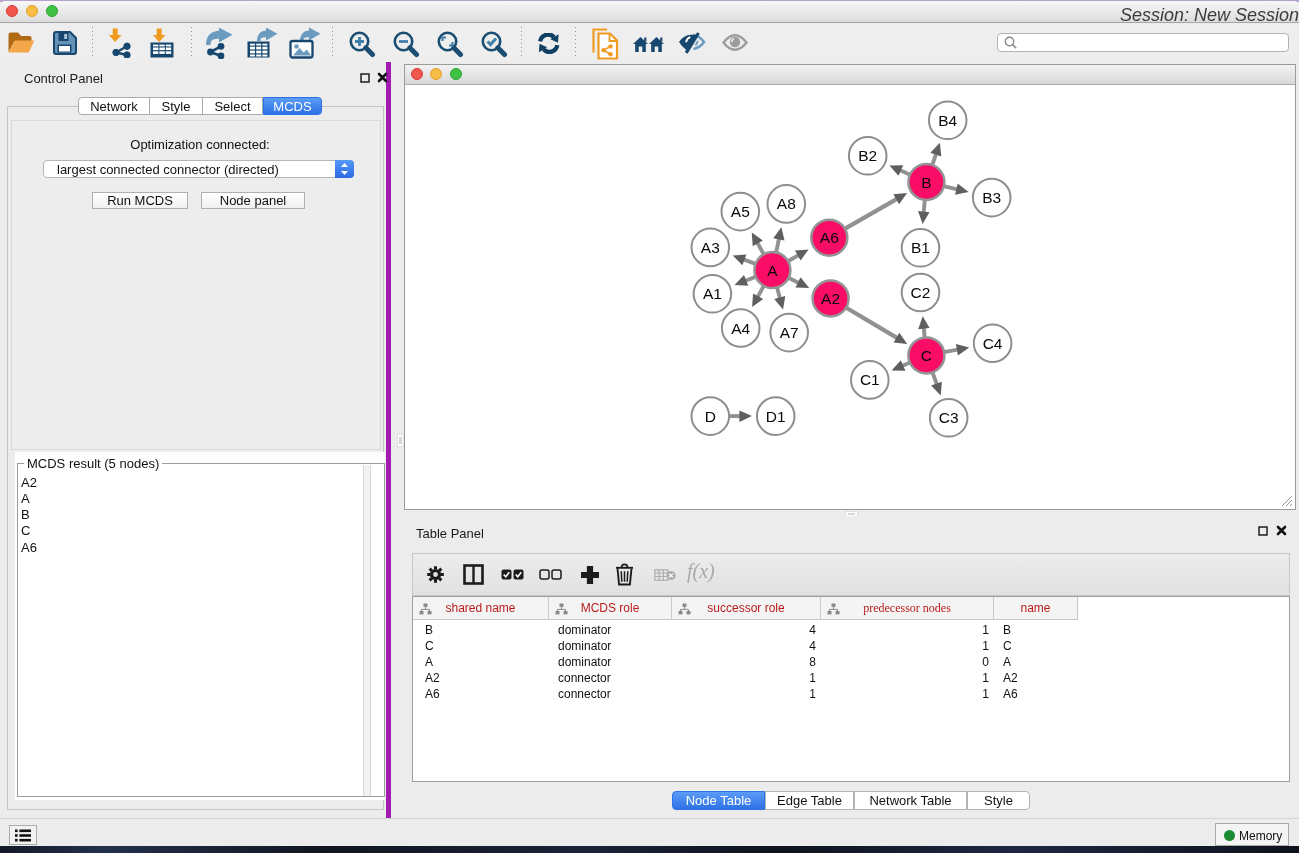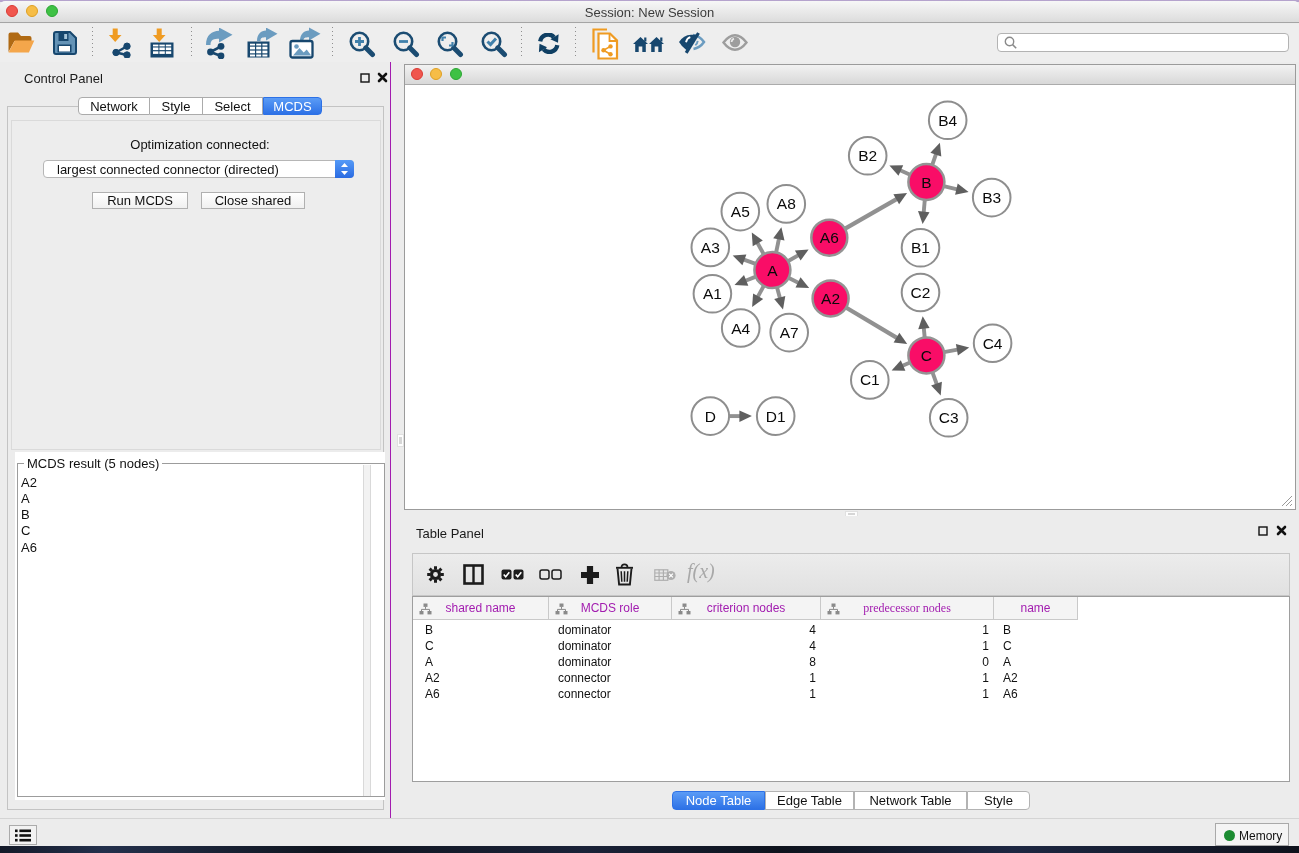--- a/index.html
+++ b/index.html
@@ -10,36 +10,36 @@
 
 #desktop-top { left:0; top:0; width:1299px; height:2px; background:#b5a3cd; }
 #titlebar { left:0; top:1px; width:1299px; height:22px;
   background:linear-gradient(#f7f7f7,#dcdcdc); border-bottom:1px solid #a5a5a5;
   border-radius:5px 5px 0 0; }
 .tl { position:absolute; border-radius:50%; }
 #titlebar .tl { top:4px; width:12px; height:12px; }
 #titlebar .t1 { left:6px;  background:#f0564e; border:1px solid #da3b34; }
 #titlebar .t2 { left:26px; background:#f6bd47; border:1px solid #dfa023; }
 #titlebar .t3 { left:46px; background:#3fc145; border:1px solid #2ba633; }
-.ttext { position:absolute; left:0; right:0; text-align:center;
-  font-size:13px; color:#3c3c3c; }
+.ttext { position:absolute; left:0; right:0; text-align:right;
+  font-size:18px; color:#3c3c3c;font-style:italic; }
 #titlebar .ttext { top:4px; }
 
 
 #toolbar { left:0; top:24px; width:1299px; height:38px; background:#eeeeee; }
 .tb-sep { position:absolute; top:3px; height:31px; width:1px;
   background-image:linear-gradient(#8f8f8f 22%, transparent 22%);
   background-size:1px 4px; }
 .ticon { position:absolute; }
 #searchbox { position:absolute; left:997px; top:9px; width:292px; height:19px;
   background:#fff; border:1px solid #b3b3b3; border-radius:4px; }
 
 
 #cpanel { left:0; top:62px; width:391px; height:756px; background:#ececec;
-  border-right:1px solid #a21caf; }
+  border-right:5px solid #a21caf; }
 .ptitle { position:absolute; font-size:13px; color:#1a1a1a; }
 
 
 .tab { position:absolute; top:35px; height:18px; background:#ffffff;
   border:1px solid #ababab; font-size:13px; color:#111;
   display:flex; align-items:center; justify-content:center; z-index:3; }
 .tabsel { background:linear-gradient(#5b9cf6,#2d71e6); color:#fff; border:1px solid #2d71e6; }
 
 #cp-box { position:absolute; left:7px; top:44px; width:377px; height:704px;
   border:1px solid #c3c3c3; background:#ececec; }
@@ -78,21 +78,21 @@
 #nw-title .ttext { top:3px; color:#222; }
 #graph { position:absolute; left:0; top:20px; width:890px; height:424px; }
 
 
 #tpanel { left:392px; top:516px; width:907px; height:302px; background:#ececec; }
 #tp-toolbar { position:absolute; left:20px; top:37px; width:878px; height:43px;
   background:linear-gradient(#ececec,#e1e1e1); border:1px solid #c6c6c6; }
 #tp-table { position:absolute; left:20px; top:80px; width:878px; height:186px;
   background:#fff; border:1px solid #9e9e9e; }
 .th { position:absolute; top:0; height:23px; background:#f4f4f4;
-  border-right:1px solid #c9c9c9; border-bottom:1px solid #c9c9c9; font-size:12px; color:#a21caf; }
+  border-right:1px solid #c9c9c9; border-bottom:1px solid #c9c9c9; font-size:12px; color:#b91c1c; }
 .th span { position:absolute; left:0; right:0; top:4px; text-align:center; }
 .td { position:absolute; font-size:12px; color:#111; height:16px; line-height:16px; }
 
 .btab { position:absolute; top:275px; height:19px; background:#fff; border:1px solid #b3b3b3;
   font-size:13px; color:#111; display:flex; align-items:center; justify-content:center; }
 
 
 #statusbar { left:0; top:818px; width:1299px; height:28px; background:#ececec;
   border-top:1px solid #d4d4d4; }
 #listbtn { position:absolute; left:9px; top:6px; width:28px; height:20px;
@@ -293,21 +293,21 @@
   <div id="cp-select">
     <span style="position:absolute; left:13px; top:1px;">largest connected connector (directed)</span>
     <span class="stepper">
         <svg width="19" height="18" viewBox="0 0 19 18" style="position:absolute;left:0;top:0;">
 <path d="M9.5,3 L13,7 H6 z" fill="#fff"></path>
           <path d="M9.5,15 L13,11 H6 z" fill="#fff"></path>
         </svg>
       </span>
   </div>
   <div class="btn" style="left:92px; top:130px; width:96px;">Run MCDS</div>
-  <div class="btn" style="left:201px; top:130px; width:104px;">Close shared</div>
+  <div class="btn" style="left:201px; top:130px; width:104px;">Node panel</div>
   <div id="mcds-list">
     <div id="mcds-fs">
         <div id="mcds-legend">MCDS result (5 nodes)</div>
       </div>
     <div id="mcds-sb"></div>
     <div class="mitem" style="top:23px;">A2</div>
     <div class="mitem" style="top:39px;">A</div>
     <div class="mitem" style="top:55px;">B</div>
     <div class="mitem" style="top:71px;">C</div>
     <div class="mitem" style="top:88px;">A6</div>
@@ -498,21 +498,21 @@
       </div>
     <div class="th" style="left:259px; width:149px;">
         <svg width="13" height="12" viewBox="0 0 13 12" style="position:absolute; left:6px; top:6px;">
 <g fill="#8a8a8a">
             <rect x="4.5" y="0.5" width="4" height="3.4"></rect>
 <rect x="0.5" y="8" width="4" height="3.4"></rect>
             <rect x="8.5" y="8" width="4" height="3.4"></rect>
 <path d="M6.5,3.9 v2 M2.5,8 v-1.6 h8 V8" stroke="#8a8a8a" stroke-width="1" fill="none"></path>
           </g>
         </svg>
-        <span>criterion nodes</span>
+        <span>successor role</span>
       </div>
     <div class="th" style="left:408px; width:173px;font-family:Liberation Serif, serif;">
         <svg width="13" height="12" viewBox="0 0 13 12" style="position:absolute; left:6px; top:6px;">
 <g fill="#8a8a8a">
             <rect x="4.5" y="0.5" width="4" height="3.4"></rect>
 <rect x="0.5" y="8" width="4" height="3.4"></rect>
             <rect x="8.5" y="8" width="4" height="3.4"></rect>
 <path d="M6.5,3.9 v2 M2.5,8 v-1.6 h8 V8" stroke="#8a8a8a" stroke-width="1" fill="none"></path>
           </g>
         </svg>

